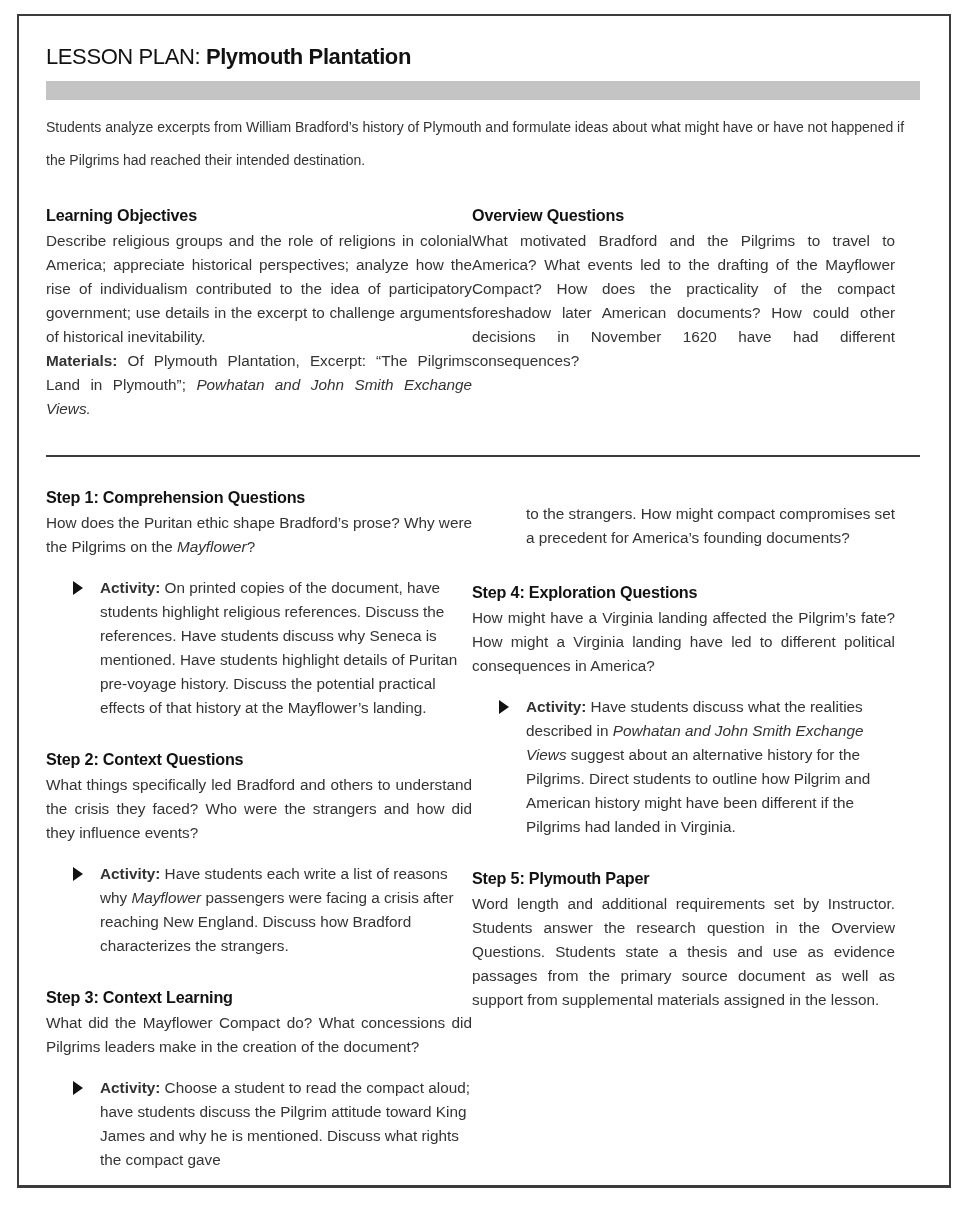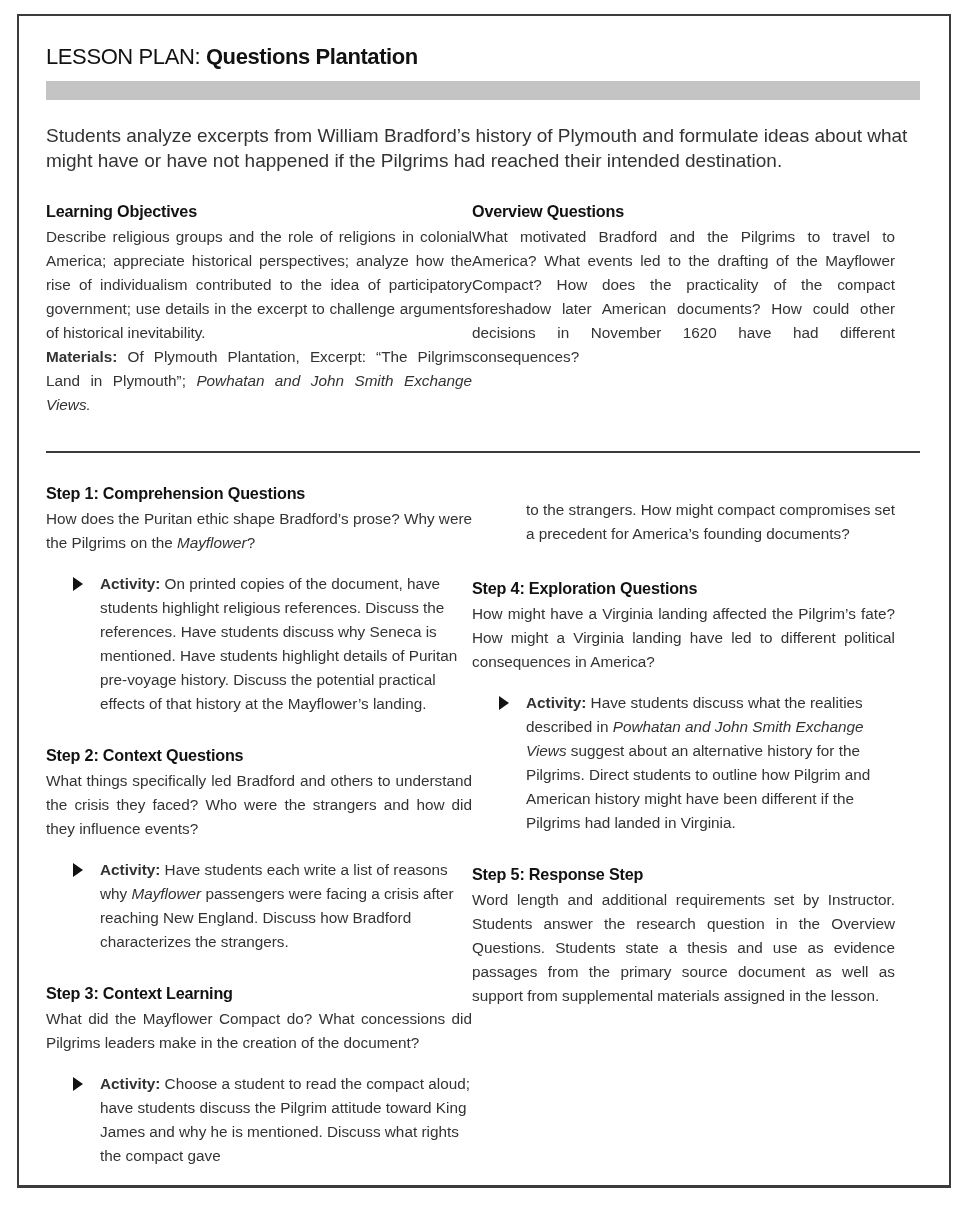--- a/index.html
+++ b/index.html
@@ -29,22 +29,22 @@
     font-size:22px;line-height:24px;letter-spacing:-0.4px;
     color:var(--heading-text);font-weight:400;
     white-space:nowrap;
   }
   h1.title .title-name{font-weight:700;}
   .title-bar{
     height:19px;background:var(--bar-gray);
     margin-top:12px;
   }
   p.intro{
-    margin-top:23px;
-    font-size:19px;line-height:25px;
+    margin-top:11px;
+    font-size:14px;line-height:33px;
   }
   .two-col{
     display:grid;
     grid-template-columns:426px 423px;
   }
   .overview-grid{margin-top:27px;}
   h2.sec-head{
     font-size:16.2px;line-height:22px;letter-spacing:-0.2px;
     color:var(--heading-text);font-weight:700;
     margin:0 0 3px 0;
@@ -73,21 +73,21 @@
   .continuation{
     padding-left:54px;
     margin:16px 0 31px 0;
   }
 </style>
 </head>
 <body>
 
 <div class="frame">
 
-  <h1 class="title"><span class="title-prefix">LESSON PLAN: </span><span class="title-name">Questions Plantation</span></h1>
+  <h1 class="title"><span class="title-prefix">LESSON PLAN: </span><span class="title-name">Plymouth Plantation</span></h1>
 
   <div class="title-bar"></div>
 
   <p class="intro">Students analyze excerpts from William Bradford’s history of Plymouth and formulate ideas about what might have or have not happened if the Pilgrims had reached their intended destination.</p>
 
   <div class="two-col overview-grid">
     <section>
       <h2 class="sec-head">Learning Objectives</h2>
       <p class="body-p just">Describe religious groups and the role of religions in colonial America; appreciate historical perspectives; analyze how the rise of individualism contributed to the idea of participatory government; use details in the excerpt to challenge arguments of historical inevitability.</p>
       <p class="body-p just"><span style="font-weight: 700;">Materials: </span><span style="">Of Plymouth Plantation,</span><span> Excerpt: “The Pilgrims Land in Plymouth”; </span><span style="font-style: italic;">Powhatan and John Smith Exchange Views.</span></p>
@@ -140,21 +140,21 @@
       <section class="step">
         <h2 class="sec-head">Step 4: Exploration Questions</h2>
         <p class="body-p just"><span>How might have a Virginia landing affected the Pilgrim’s fate? How might a Virginia landing have led to different political consequences in America?</span></p>
         <div class="activity">
           <span class="tri"></span>
           <p class="body-p"><span style="font-weight: 700;">Activity: </span><span>Have students discuss what the realities described in </span><span style="font-style: italic;">Powhatan and John Smith Exchange Views</span><span> suggest about an alternative history for the Pilgrims. Direct students to outline how Pilgrim and American history might have been different if the Pilgrims had landed in Virginia.</span></p>
         </div>
       </section>
 
       <section class="step">
-        <h2 class="sec-head">Step 5: Response Step</h2>
+        <h2 class="sec-head">Step 5: Plymouth Paper</h2>
         <p class="body-p just"><span>Word length and additional requirements set by Instructor. Students answer the research question in the Overview Questions. Students state a thesis and use as evidence passages from the primary source document as well as support from supplemental materials assigned in the lesson.</span></p>
       </section>
 
     </div>
 
   </div>
 
 </div>
 
 </body></html>

